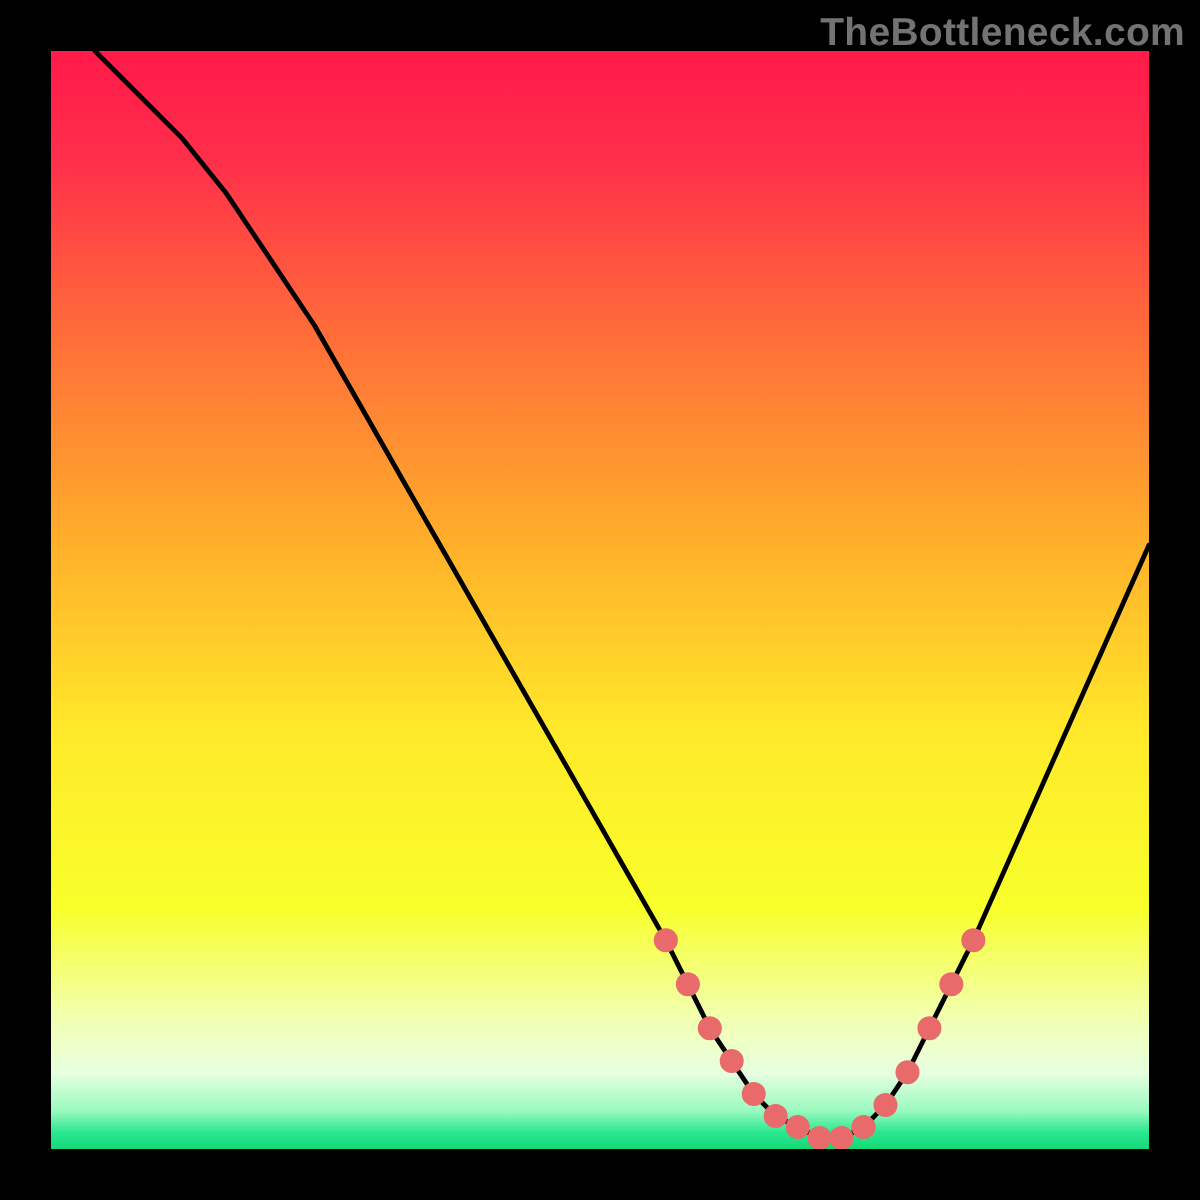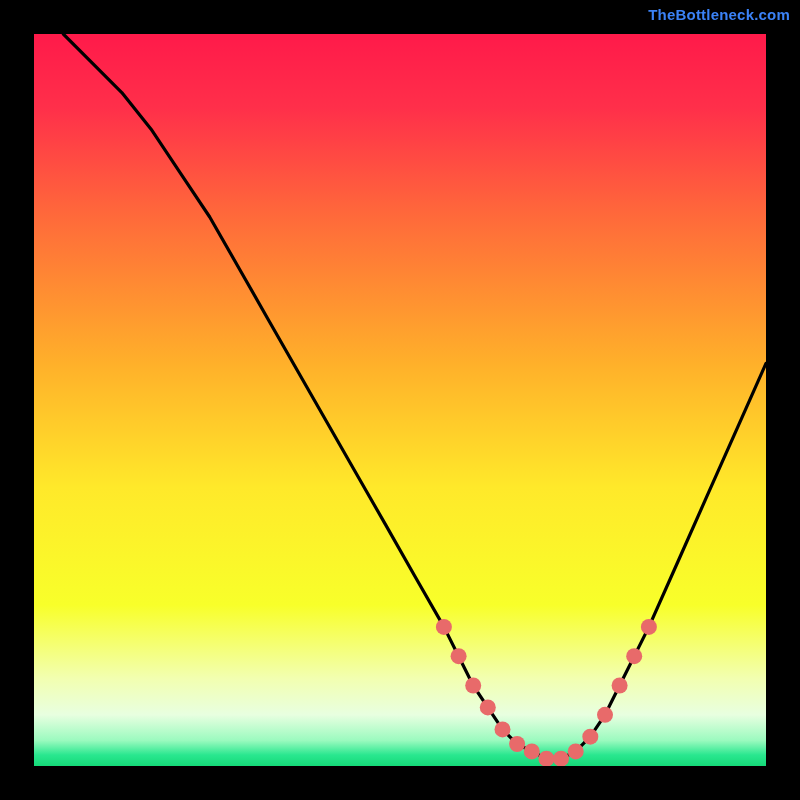--- a/index.html
+++ b/index.html
@@ -28,23 +28,23 @@
     position: absolute;
     left: 0;
     top: 0;
     right: 0;
     bottom: 0;
   }
   .watermark {
     position: absolute;
     top: 6px;
     right: 10px;
-    font-size: 15px;
+    font-size: 26px;
     font-weight: 600;
-    color: #3b82f6;
+    color: #737373;
     letter-spacing: 0.2px;
   }
   svg.curve {
     position: absolute;
     left: 0;
     top: 0;
   }
 </style>
 </head>
 <body>

